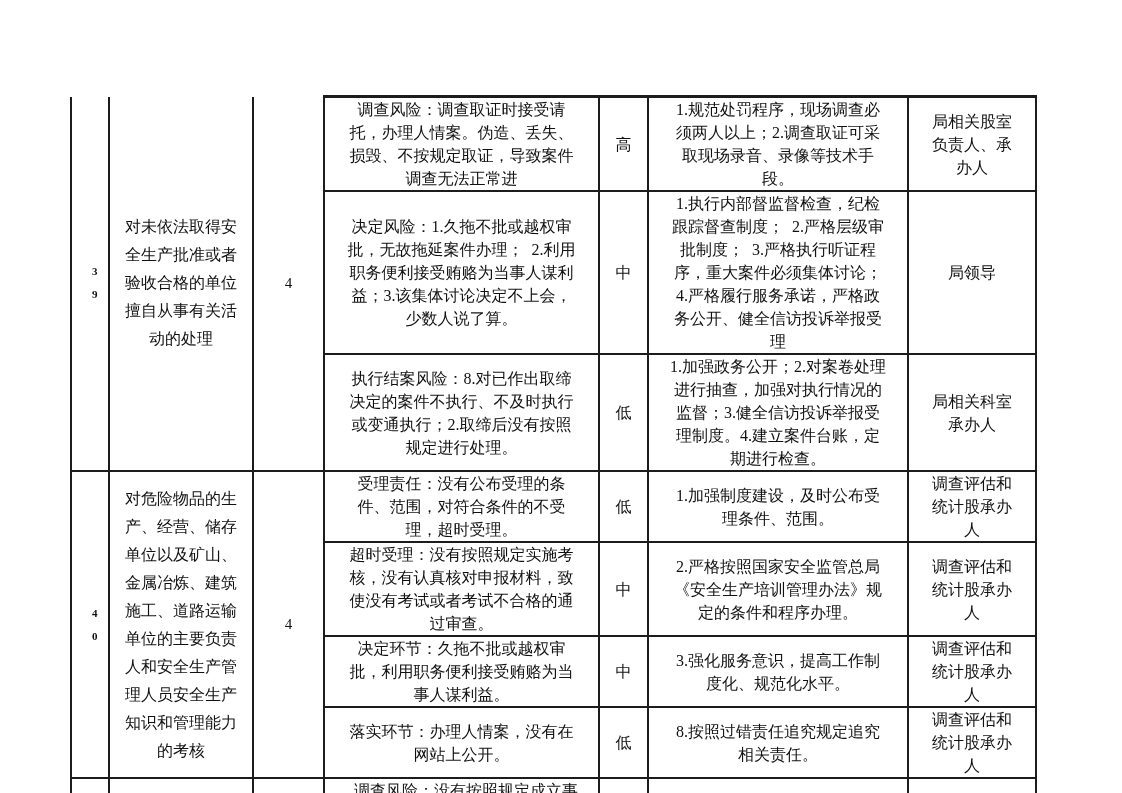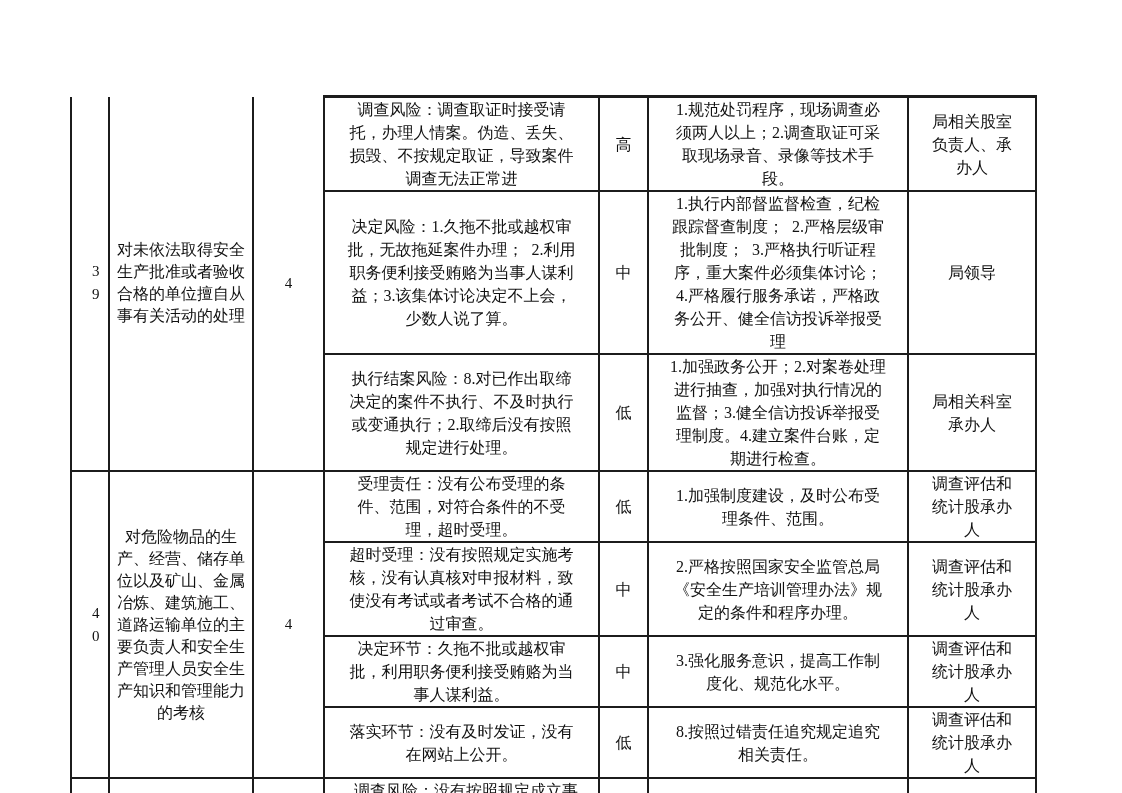--- a/index.html
+++ b/index.html
@@ -25,22 +25,22 @@
     border: 2px solid #1c1c1c;
     font-size: 16px;
     line-height: 23px;
     text-align: center;
     vertical-align: middle;
     padding: 0 20px;
     overflow: hidden;
     white-space: pre-wrap;
     word-break: break-all;
   }
-  td.num   { font-size: 15px; }
-  td.item  { line-height: 22px; padding: 0 1px; }
+  td.num   { font-size: 11px; font-weight: bold; }
+  td.item  { line-height: 28px; padding: 0 9px; }
   td.count { font-size: 15px; }
   td.level { padding: 0 2px; }
   td.owner { padding: 0 18px; }
   td.no-top      { border-top: none; }
   td.top-edge    { border-top: 3px solid #1c1c1c; }
   td.no-bottom   { border-bottom: none; }
   td.bottom-edge { border-bottom: 3px solid #1c1c1c; text-align: right; }
 </style>
 </head>
 <body>
@@ -100,21 +100,21 @@
       </tr>
 
       <tr style="height:70px">
         <td class="cell risk">决定环节：久拖不批或越权审批，利用职务便利接受贿赂为当事人谋利益。</td>
         <td class="cell level">中</td>
         <td class="cell measure">3.强化服务意识，提高工作制度化、规范化水平。</td>
         <td class="cell owner">调查评估和统计股承办人</td>
       </tr>
 
       <tr style="height:62px">
-        <td class="cell risk">落实环节：没有及时发证，没有在网站上公开。</td>
+        <td class="cell risk">落实环节：办理人情案，没有在网站上公开。</td>
         <td class="cell level">低</td>
         <td class="cell measure">8.按照过错责任追究规定追究相关责任。</td>
         <td class="cell owner">调查评估和统计股承办人</td>
       </tr>
 
       <tr style="height:46px">
         <td class="cell num no-bottom"></td>
         <td class="cell item no-bottom"></td>
         <td class="cell count no-bottom"></td>
         <td class="cell risk bottom-edge">调查风险：没有按照规定成立事故调查组，调查人员该回避不回避，没有</td>

